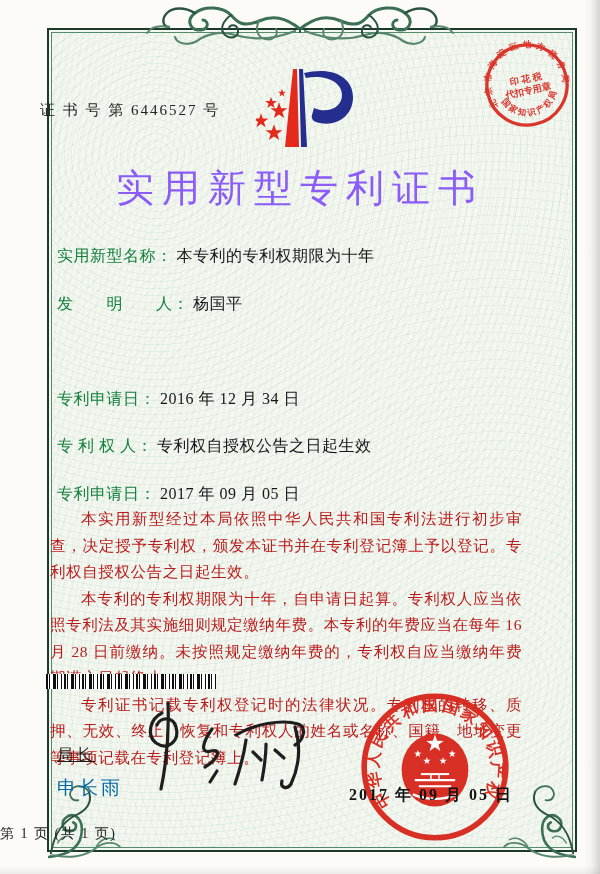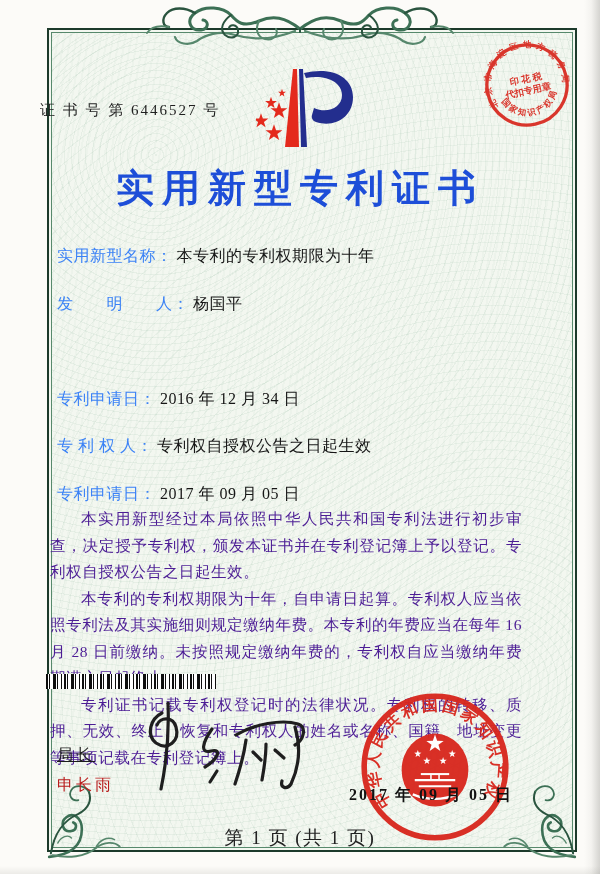--- a/index.html
+++ b/index.html
@@ -24,50 +24,50 @@
       repeating-linear-gradient(100deg, rgba(120,170,140,.05) 0 2px, transparent 2px 6px); }
 
   .ornament-top { position:absolute; left:50%; top:-3px; transform:translateX(-50%); }
   .corner-flourish { position:absolute; width:86px; height:86px; }
   .corner-bl { left:44px; bottom:12px; }
   .corner-br { right:20px; bottom:12px; transform:scaleX(-1); }
 
   .cert-no { position:absolute; left:40px; top:101px; font-size:15px; letter-spacing:2px; color:#1f1f1f; }
   .logo { position:absolute; left:256px; top:64px; }
   .title { position:absolute; left:0; top:163px; width:100%; text-align:center;
-    font-size:38px; font-weight:bold; letter-spacing:8px; color:#1d4ed8; }
+    font-size:38px; font-weight:normal; letter-spacing:8px; color:#8b5cf6; }
 
   .field { position:absolute; left:57px; font-size:16px; color:#161616; letter-spacing:.5px; white-space:nowrap; }
-  .field .flabel { color:#3b82f6; }
+  .field .flabel { color:#15803d; }
   .field .fvalue { margin-left:4px; }
 
   .body-text { position:absolute; left:50px; top:506px; width:472px;
-    font-size:15.5px; line-height:26.5px; color:#4c1d95; text-align:justify; letter-spacing:.6px; }
+    font-size:15.5px; line-height:26.5px; color:#b91c1c; text-align:justify; letter-spacing:.6px; }
   .body-text p { text-indent:2em; }
 
   .barcode { position:absolute; left:46px; top:674px; width:170px; height:15px;
     background:repeating-linear-gradient(90deg,
       #0d0d0d 0 2px, #fff 2px 3px, #0d0d0d 3px 4px, #fff 4px 7px,
       #0d0d0d 7px 10px, #fff 10px 11px, #0d0d0d 11px 12px, #fff 12px 15px,
       #0d0d0d 15px 16px, #fff 16px 18px); }
 
   .signer-title { position:absolute; left:57px; top:745px; font-family:"Liberation Sans","DejaVu Sans",sans-serif;
     font-size:16px; font-weight:500; letter-spacing:3px; color:#1b1b1b;text-decoration:underline; }
   .signer-name  { position:absolute; left:57px; top:775px; font-family:Liberation Serif, serif;
-    font-size:16px; font-weight:500; letter-spacing:3px; color:#b91c1c; }
+    font-size:19px; font-weight:500; letter-spacing:3px; color:#0369a1; }
   .signature-svg { position:absolute; left:132px; top:697px; }
 
   .seal { position:absolute; left:354px; top:681px; opacity:.96; }
   .seal-date { position:absolute; left:349px; top:785px; font-size:16px; font-weight:bold;
     letter-spacing:2px; color:#121212; z-index:5; }
 
   .tax-stamp { position:absolute; left:483px; top:41px; transform:rotate(-12deg); opacity:.93; }
 
-  .footer { position:absolute; left:0; top:825px; width:100%; text-align:center;
-    font-size:19px; letter-spacing:1.5px; color:#222; }
+  .footer { position:absolute; left:0; top:825px; width:100%; 
+    font-size:14px; letter-spacing:1.5px; color:#222; }
 </style>
 </head>
 <body>
 
 <div class="page">
 
   <div class="frame">
     <div class="frame-inner"></div>
     <div class="guilloche"></div>
   </div>

